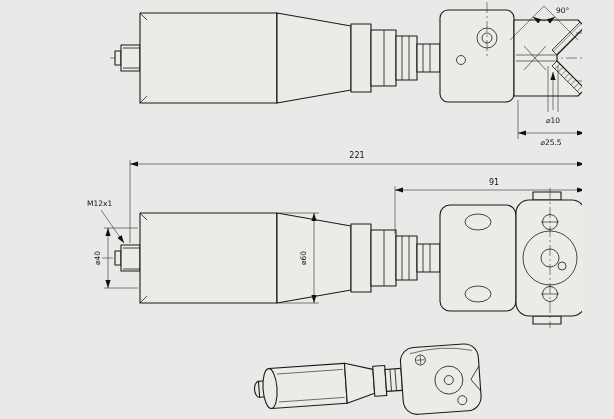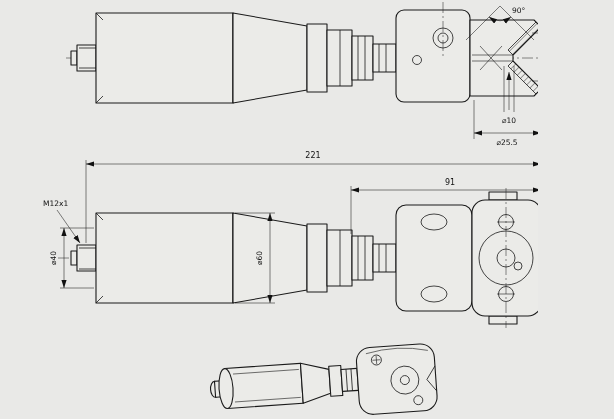--- a/index.html
+++ b/index.html
@@ -7,20 +7,21 @@
     padding: 0;
     background: #e9e9e7;
     font-family: "DejaVu Sans", sans-serif;
   }
   .canvas {
     position: relative;
     width: 538px;
     height: 419px;
     background: #e9e9e7;
     overflow: hidden;
+    padding-left: 44px;
   }
   svg { display: block; }
   .part   { fill: #ebebe8; stroke: #1a1a1a; stroke-width: 1.1; stroke-linejoin: round; }
   .detail { fill: none;    stroke: #1a1a1a; stroke-width: 0.8; }
   .thin   { fill: none;    stroke: #1a1a1a; stroke-width: 0.6; }
   .center { fill: none;    stroke: #2a2a2a; stroke-width: 0.55; stroke-dasharray: 11 3 2 3; }
   .dim    { fill: none;    stroke: #1a1a1a; stroke-width: 0.55; }
   .insert { fill: url(#hatch); stroke: #1a1a1a; stroke-width: 0.8; }
   .dimtext {
     font-family: "DejaVu Sans", sans-serif;

